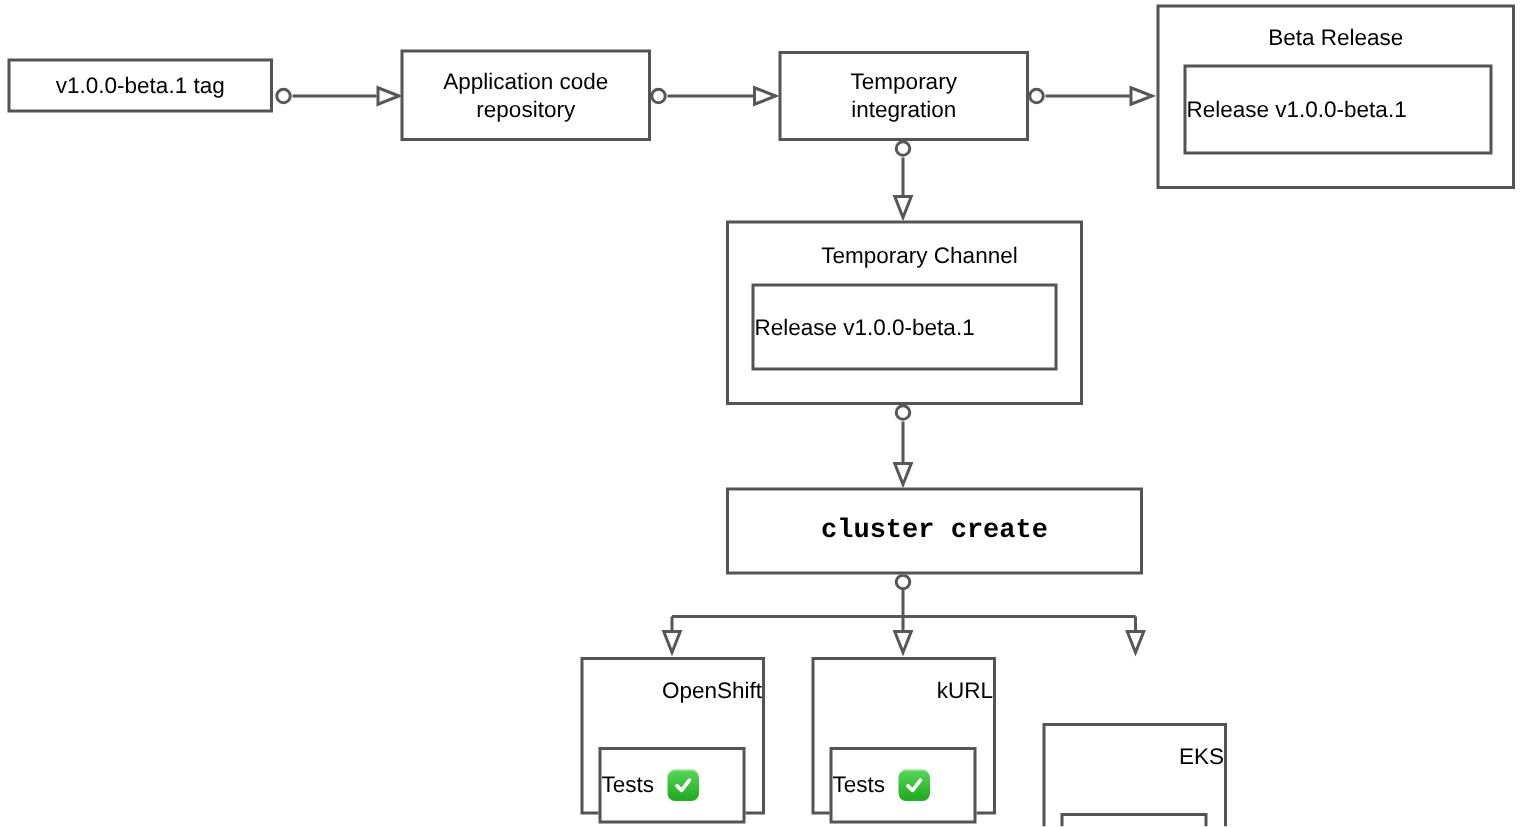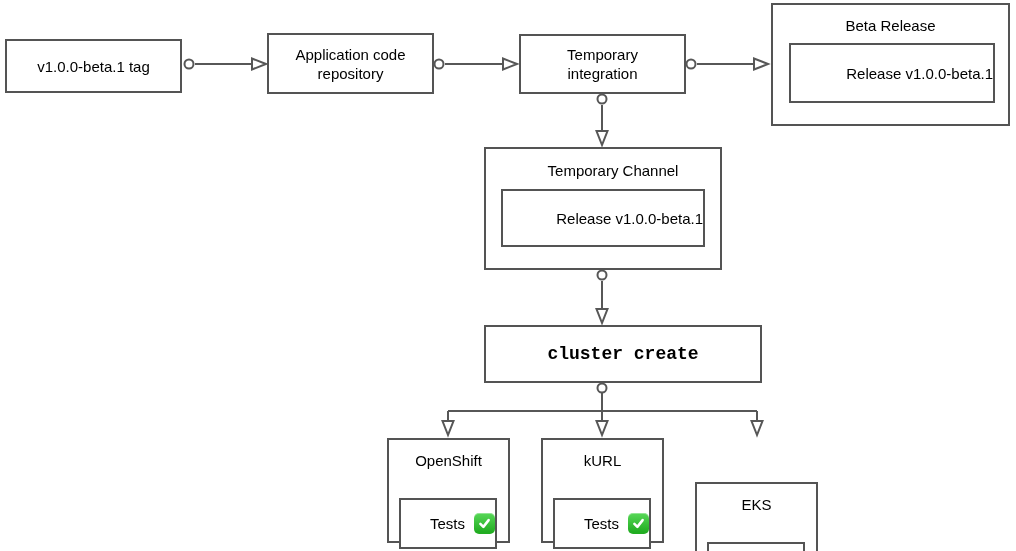--- a/index.html
+++ b/index.html
@@ -38,26 +38,26 @@
   .group-title{
     position:absolute;left:0;right:0;
     text-align:center;
     font-size:15px;line-height:19px;
   }
   .inner{
     position:absolute;
     box-sizing:border-box;
     background:#fff;
     border:2px solid var(--box-border);
-    display:flex;align-items:center;justify-content:flex-end;
+    display:flex;align-items:center;justify-content:flex-start;
     font-size:15px;
     gap:9px;
   }
   
-  .tag-box{left:5px;top:39px;width:177px;height:54px;}
+  .tag-box{left:5px;top:39px;width:177px;height:36px;}
   .repo-box{left:267px;top:33px;width:167px;height:61px;}
   .ci-box{left:519px;top:34px;width:167px;height:60px;}
   
   .beta-box{left:771px;top:3px;width:239px;height:123px;}
   .beta-box .group-title{top:11px;}
   .beta-box .inner{left:16px;top:38px;width:206px;height:60px;}
   
   .temp-box{left:484px;top:147px;width:238px;height:123px;}
   .temp-box .group-title{top:12px;padding-left:20px;}
   .temp-box .inner{left:15px;top:40px;width:204px;height:58px;}
@@ -65,21 +65,21 @@
   .cluster-box{left:484px;top:325px;width:278px;height:58px;}
   .cluster-box .mono{
     font-family:"Liberation Mono","DejaVu Sans Mono",monospace;
     font-weight:bold;font-size:18px;
   }
   
   .platform{width:123px;height:105px;top:438px;}
   .platform-openshift{left:387px;}
   .platform-kurl{left:541px;}
   .platform-eks{left:695px;margin-top:44px;}
-  .platform .group-title{top:11px;}
+  .platform .group-title{top:11px;text-align:right;}
   .platform .inner{left:10px;top:58px;width:98px;height:51px;}
   
   .check{
     display:inline-flex;align-items:center;justify-content:center;
     width:21px;height:21px;
     border-radius:5px;
     background:linear-gradient(180deg,#58d858 0%,var(--check-green) 90%);
     box-shadow:inset 0 1px 0 rgba(255,255,255,.35);
     flex:0 0 auto;
   }

